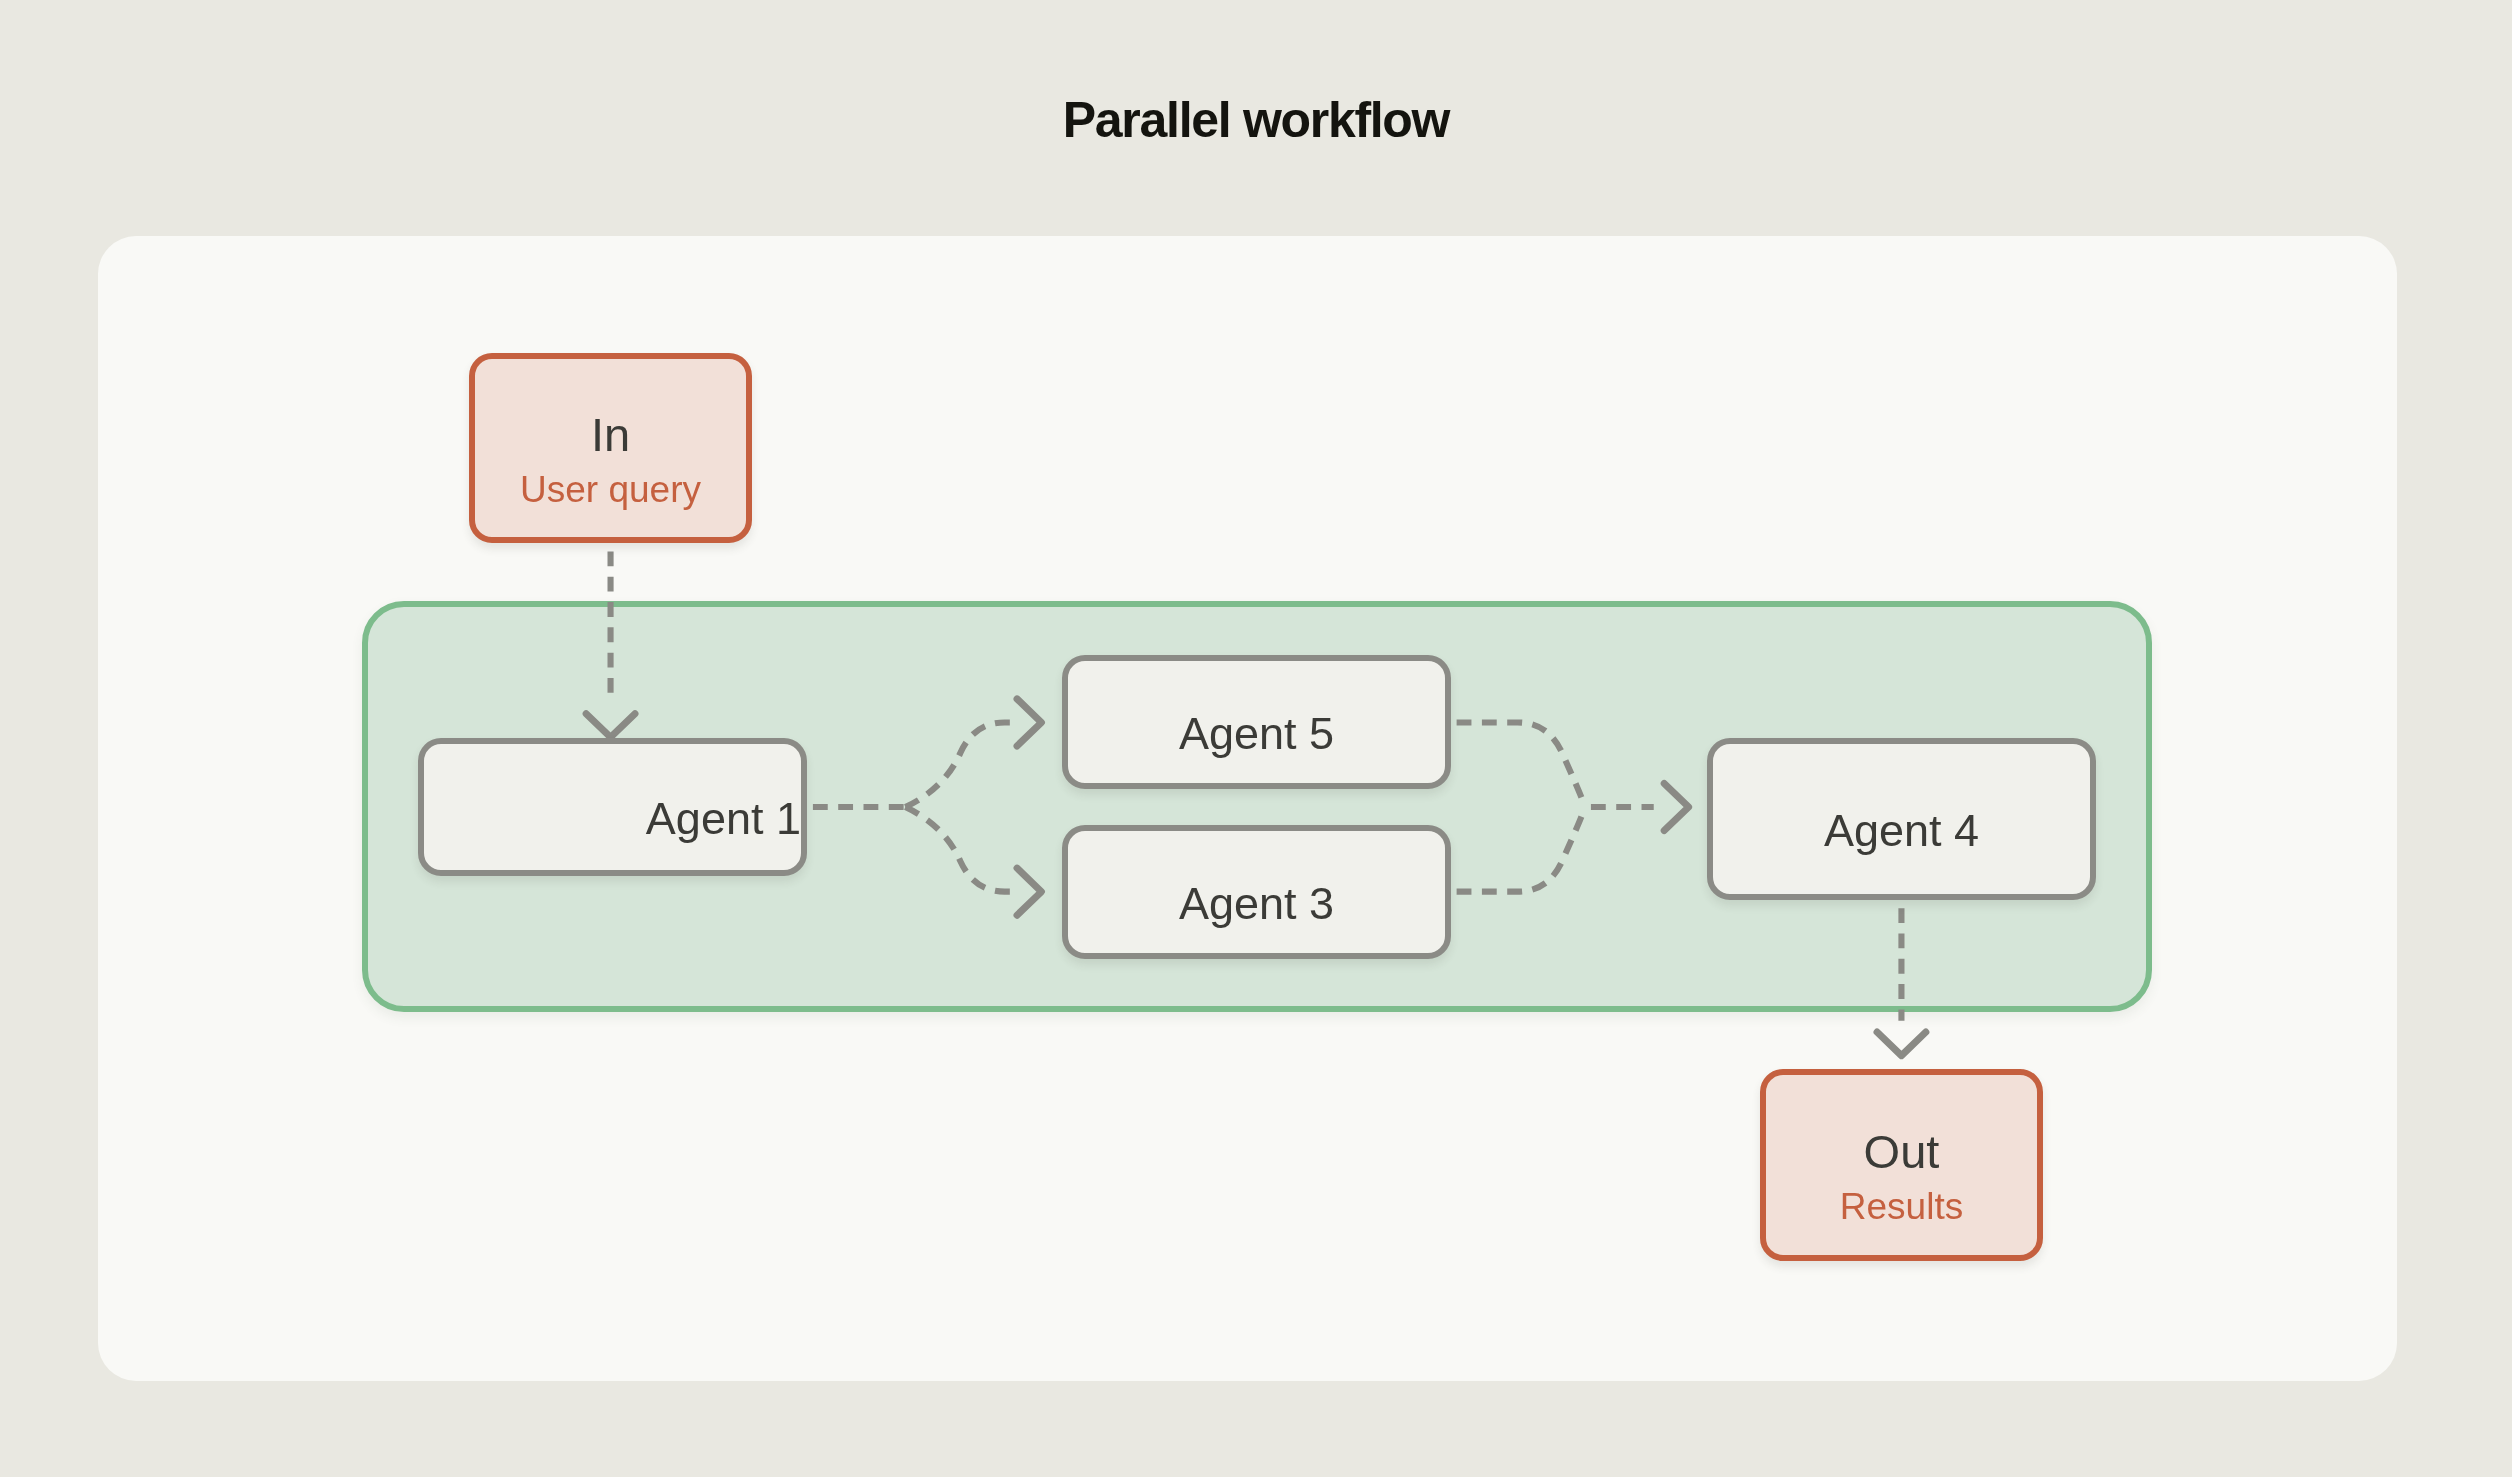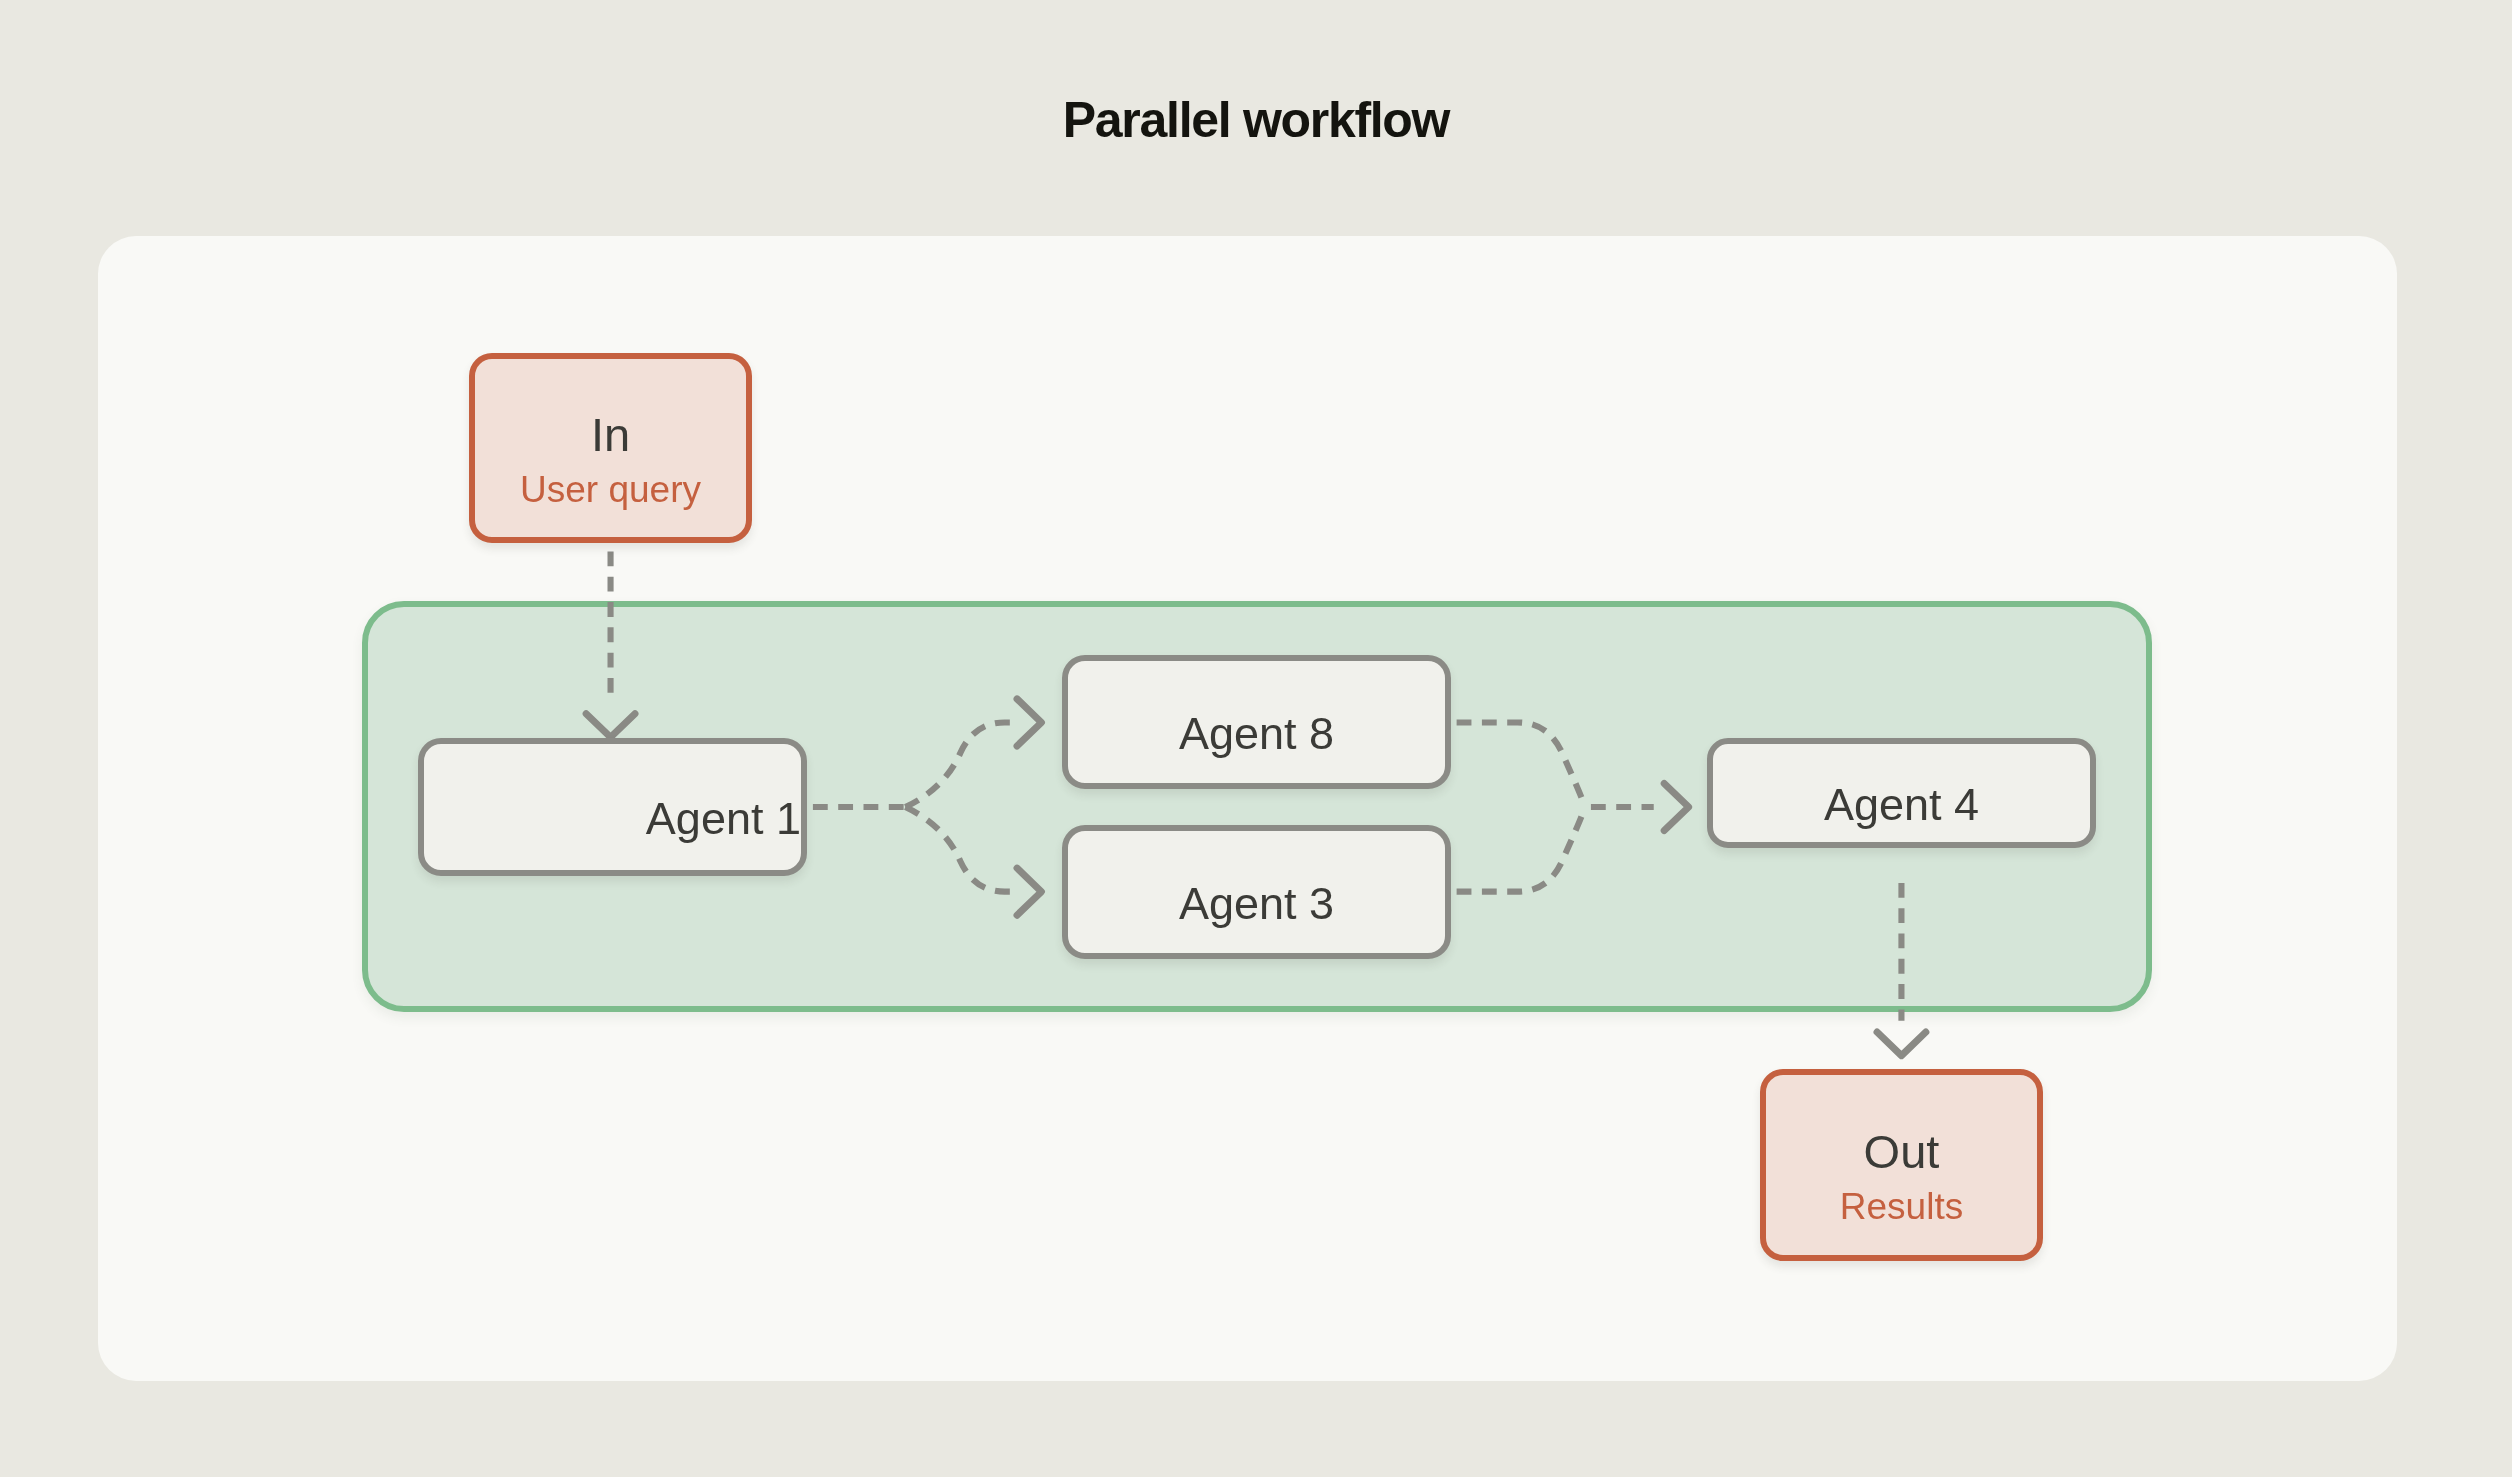--- a/index.html
+++ b/index.html
@@ -79,21 +79,21 @@
   .agent-node{
     background:var(--node-fill);
     border:6.1px solid var(--node-border);
   }
   .agent-node .label{font-size:45px;}
   .node-in  {left:469px;  top:353px;  width:283px; height:190px;}
   .node-out {left:1760px; top:1069px; width:283px; height:192px;}
   .node-a1  {left:418px;  top:738px;  width:389px; height:138px;align-items:flex-end;}
   .node-a2  {left:1062px; top:655px;  width:389px; height:134px;}
   .node-a3  {left:1062px; top:825px;  width:389px; height:134px;}
-  .node-a4  {left:1707px; top:738px;  width:389px; height:110px;border-radius:21px;}
+  .node-a4  {left:1707px; top:738px;  width:389px; height:162px;}
   svg.connectors{
     position:absolute;
     inset:0;
     width:100%;
     height:100%;
     pointer-events:none;
   }
   svg.connectors path.dashline{
     fill:none;
     stroke:var(--connector);
@@ -151,21 +151,21 @@
   <div class="node io-node node-in">
     <div class="label">In</div>
     <div class="sublabel">User query</div>
   </div>
 
   <div class="node agent-node node-a1">
     <div class="label">Agent 1</div>
   </div>
 
   <div class="node agent-node node-a2">
-    <div class="label">Agent 8</div>
+    <div class="label">Agent 5</div>
   </div>
 
   <div class="node agent-node node-a3">
     <div class="label">Agent 3</div>
   </div>
 
   <div class="node agent-node node-a4">
     <div class="label">Agent 4</div>
   </div>
 

